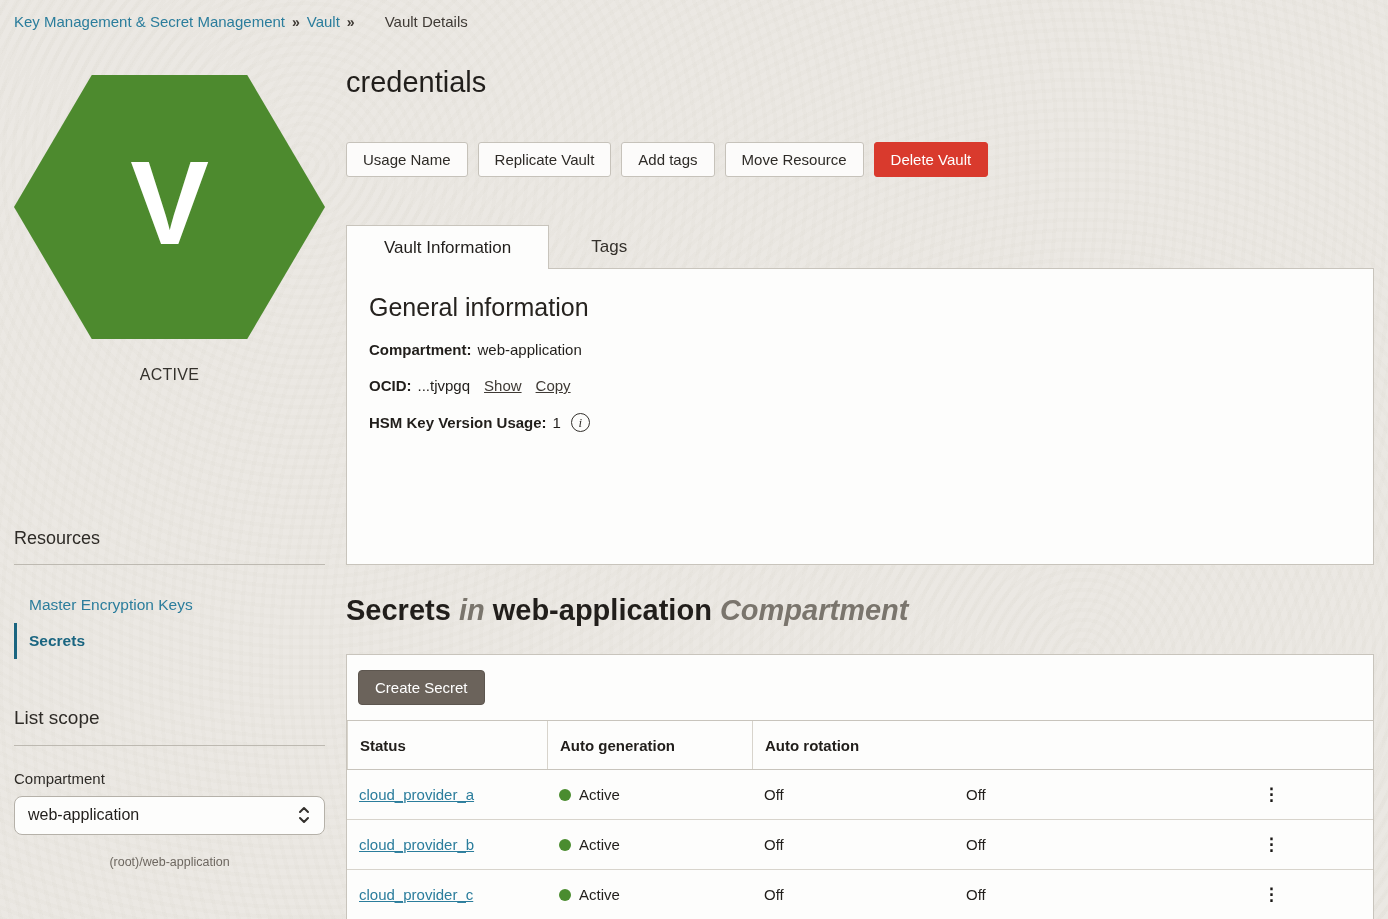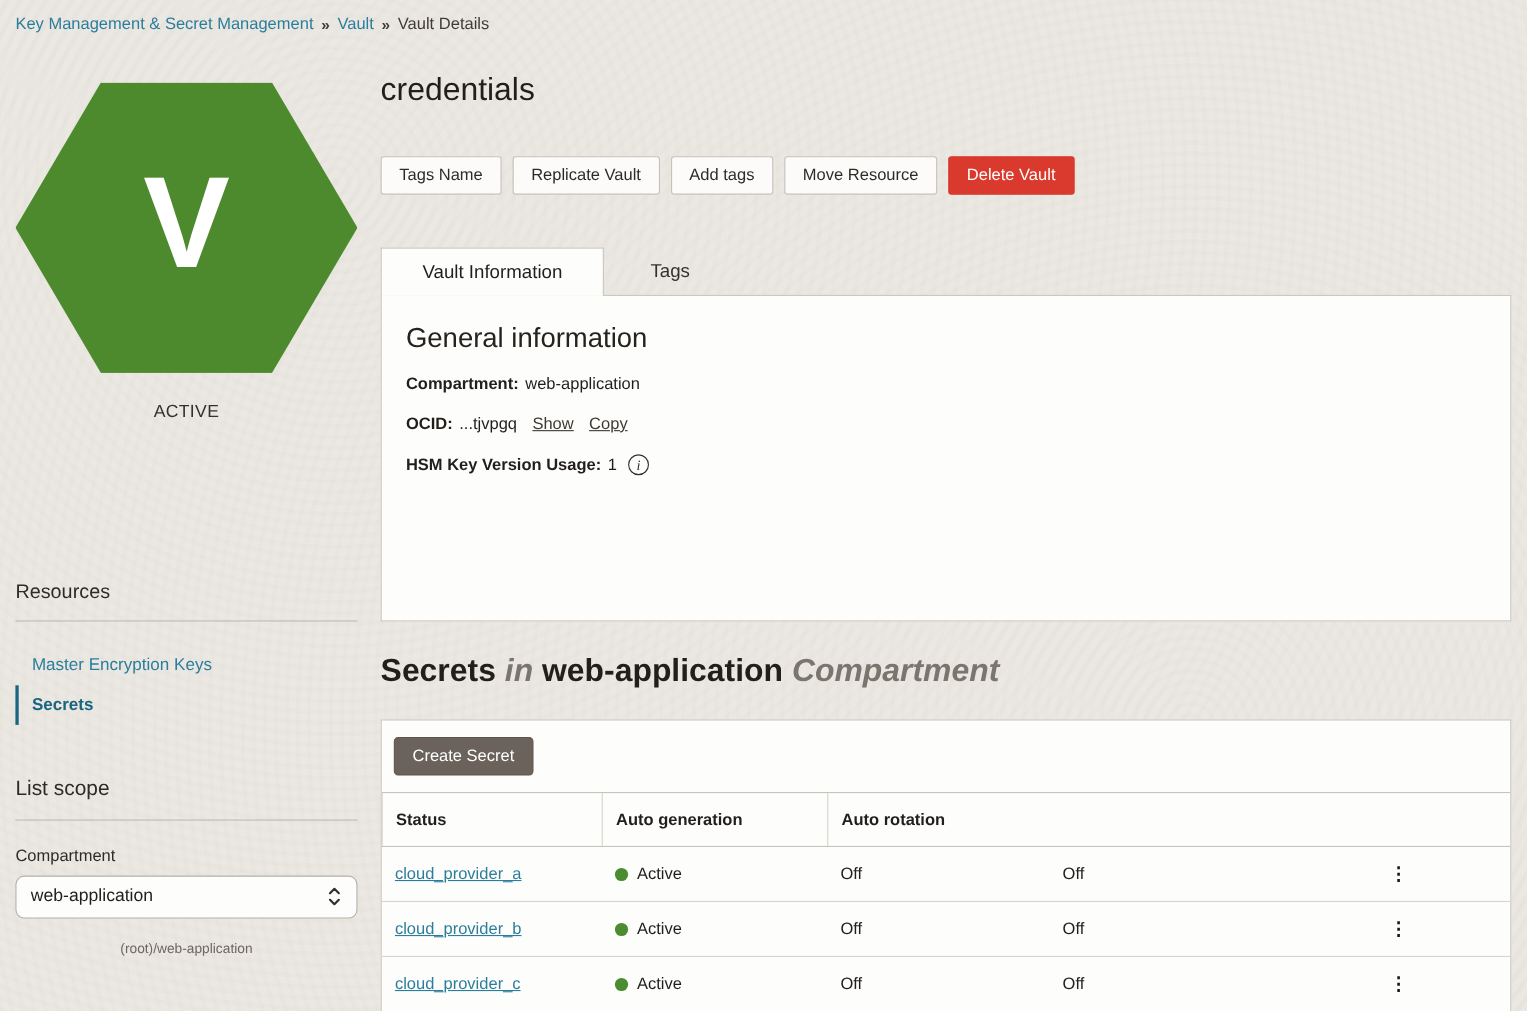--- a/index.html
+++ b/index.html
@@ -15,21 +15,21 @@
     font-family:"Liberation Sans",sans-serif;color:var(--text-primary);
     background:
       repeating-radial-gradient(circle at 22% 18%, rgba(120,115,105,0.018) 0 4px, rgba(255,255,255,0.02) 4px 10px),
       repeating-radial-gradient(circle at 78% 72%, rgba(120,115,105,0.018) 0 4px, rgba(255,255,255,0.02) 4px 10px),
       var(--page-bg);
   }
   
   .breadcrumb{padding:13px 0 9px 14px;font-size:15px;display:flex;align-items:center;gap:7px;}
   .breadcrumb a{color:var(--link-teal);text-decoration:none;cursor:pointer;}
   .breadcrumb .sep{color:#3f3a35;font-size:14px;font-weight:bold;}
-  .breadcrumb .current{color:#3f3a35;}
+  .breadcrumb .current{color:#3f3a35;margin-left:23px;}
   
   .page{display:flex;align-items:flex-start;}
   .left-col{width:345px;flex:0 0 345px;padding-left:14px;}
   .right-col{flex:1;margin-left:1px;padding-right:14px;}
   
   .hex-wrap{width:311px;margin-top:36px;}
   .hexagon{
     width:311px;height:264px;background:var(--hexagon-green);
     clip-path:polygon(0% 50%,25% 0%,75% 0%,100% 50%,75% 100%,25% 100%);
     display:flex;align-items:center;justify-content:center;
@@ -140,21 +140,21 @@
         </span>
       </div>
       <div class="comp-path">(root)/web-application</div>
     </div>
   </div>
 
   <div class="right-col">
     <h1 class="page-title">credentials</h1>
 
     <div class="actions">
-      <button class="btn">Tags Name</button>
+      <button class="btn">Usage Name</button>
       <button class="btn">Replicate Vault</button>
       <button class="btn">Add tags</button>
       <button class="btn">Move Resource</button>
       <button class="btn danger">Delete Vault</button>
     </div>
 
     <div class="tabs">
       <div class="tab active">Vault Information</div>
       <div class="tab inactive">Tags</div>
     </div>

